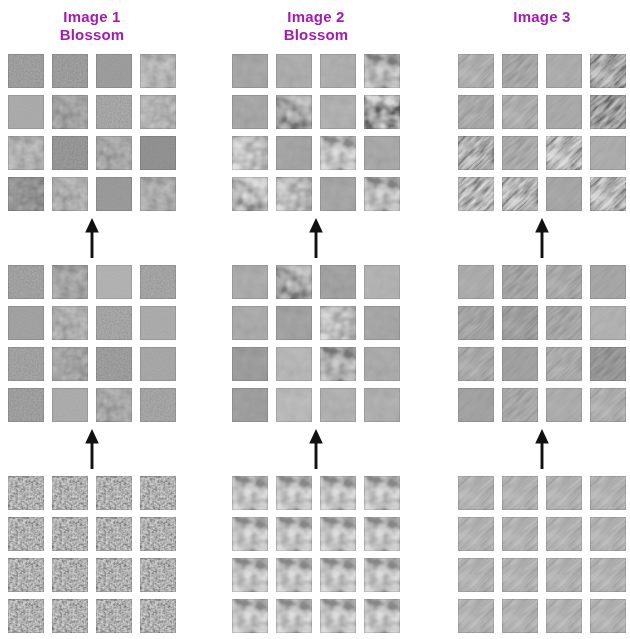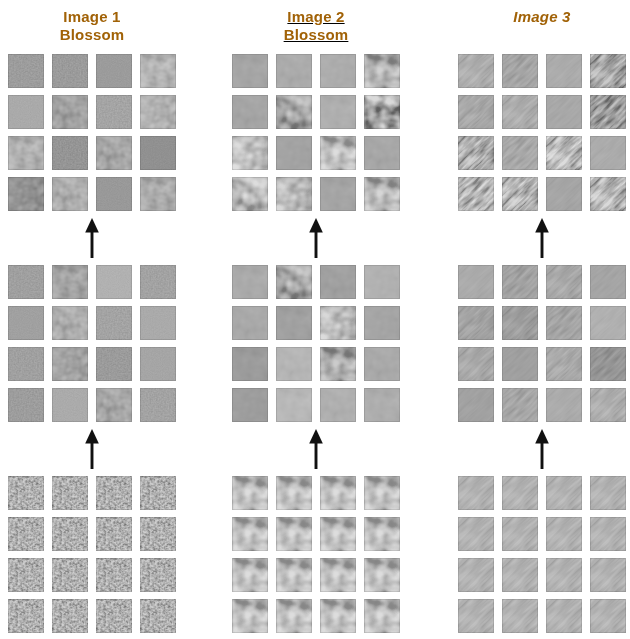--- a/index.html
+++ b/index.html
@@ -5,26 +5,26 @@
   html,body{margin:0;padding:0;background:#ffffff;}
   .figure{
     position:relative;
     width:630px;height:639px;
     background:#ffffff;
     display:flex;align-items:flex-start;
     padding:6px 0 0 8px;box-sizing:border-box;
     font-family:"Liberation Sans",sans-serif;
   }
   .column{width:168px;flex:0 0 168px;display:flex;flex-direction:column;align-items:center;}
-  .col-2{margin-left:56px;text-decoration:underline;}
-  .col-3{margin-left:58px;font-style:italic;}
+  .col-2{margin-left:56px;}
+  .col-3{margin-left:58px;}
   .title{
     height:38px;margin:2px 0 8px 0;width:100%;
     text-align:center;font-weight:700;font-size:15px;line-height:1.17;
-    color:#a16207;letter-spacing:.2px;
+    color:#a21caf;letter-spacing:.2px;
   }
   .grid{
     display:grid;
     grid-template-columns:repeat(4,36px);
     grid-auto-rows:34px;
     gap:7px 8px;
   }
   .tile{
     width:36px;height:34px;display:block;
     outline:1px solid rgba(0,0,0,0.10);outline-offset:-1px;

